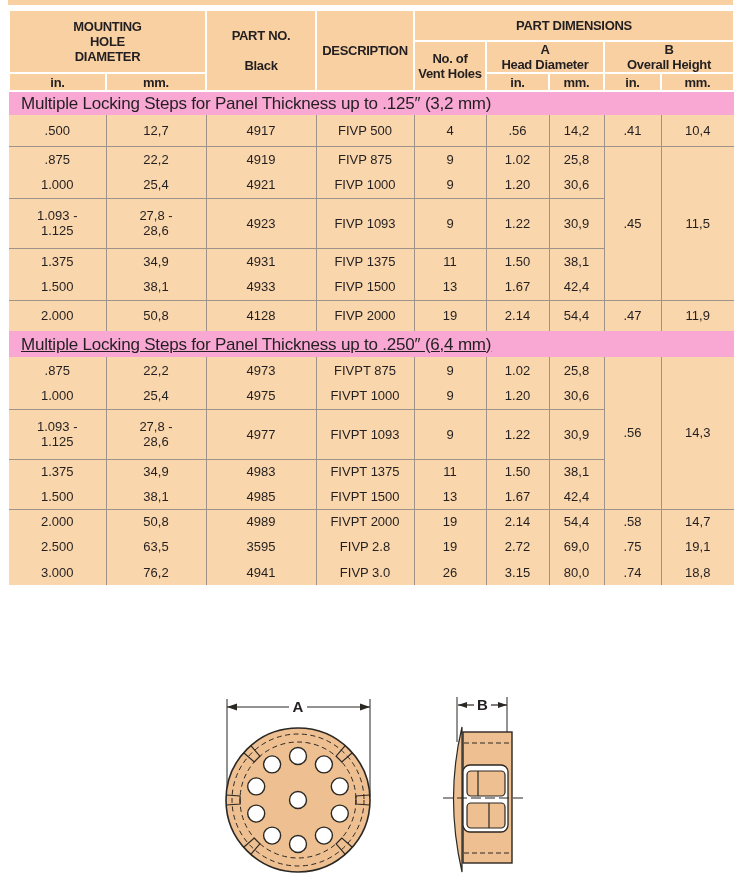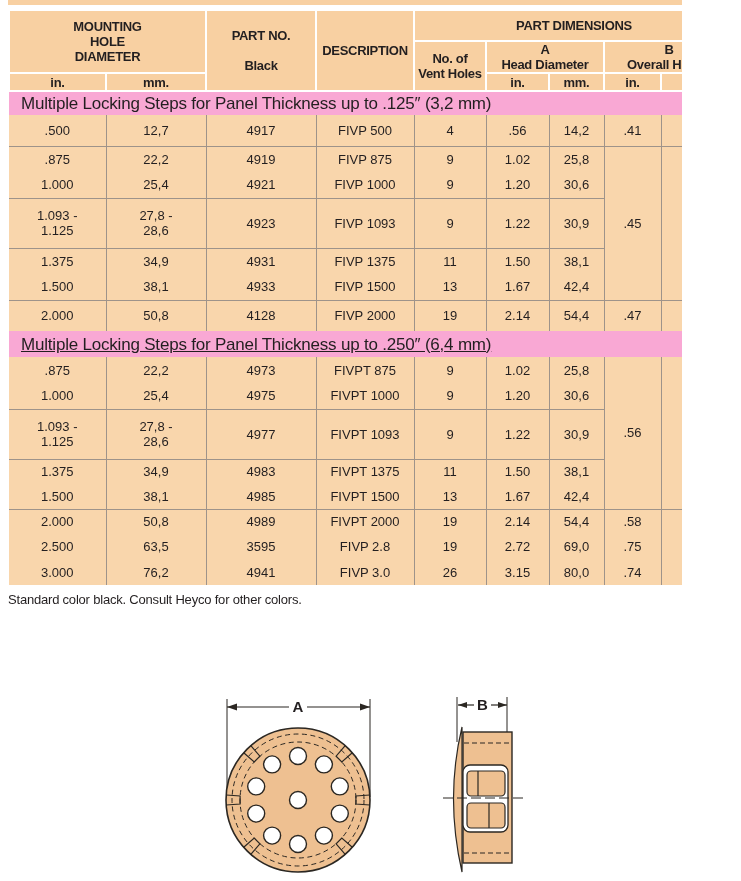--- a/index.html
+++ b/index.html
@@ -1,17 +1,17 @@
 <!DOCTYPE html>
 <html><head>
 <meta charset="utf-8">
 <style>
   html,body{margin:0;padding:0;background:#fff;}
   body{width:741px;height:881px;position:relative;font-family:"Liberation Sans",sans-serif;color:#231f20;}
-  .page{position:relative;width:682px;height:881px;overflow:hidden;background:#fff;}
+  .page{position:relative;width:741px;height:881px;overflow:hidden;background:#fff;}
   .top-strip{position:absolute;left:8px;top:0;width:725px;height:5px;background:#f8d0a2;}
   table.parts{position:absolute;left:8px;top:9px;width:725px;border-collapse:collapse;table-layout:fixed;}
   table.parts th,table.parts td{padding:0;text-align:center;vertical-align:middle;font-size:13px;white-space:pre-line;line-height:15px;}
   thead th{background:#f8d0a2;font-weight:bold;font-size:12.5px;letter-spacing:-0.3px;border:2px solid #fff;line-height:15px;}
   tr.h1{height:31px;}
   tr.h2{height:31px;}
   tr.h3{height:18px;}
   th.v-top{vertical-align:top;padding-top:4px;}
   th .blk{}
   tbody td{background:#f9d6ac;border-left:1px solid #9e938a;}
@@ -231,21 +231,20 @@
         <td>FIVP 3.0</td>
         <td>26</td>
         <td>3.15</td>
         <td>80,0</td>
         <td>.74</td>
         <td>18,8</td>
       </tr>
     </tbody>
   </table>
 
-  <div class="note">Standard color black. Consult Heyco for other colors.</div>
 
   <svg class="diagram" width="741" height="205" viewBox="0 676 741 205">
 
     <g stroke="#2b2722" fill="none" stroke-width="1.2">
 
       <line x1="227" y1="699" x2="227" y2="797" stroke-width="1"></line>
       <line x1="370" y1="699" x2="370" y2="797" stroke-width="1"></line>
 
       <line x1="227" y1="707" x2="289" y2="707"></line>
       <line x1="307" y1="707" x2="370" y2="707"></line>

